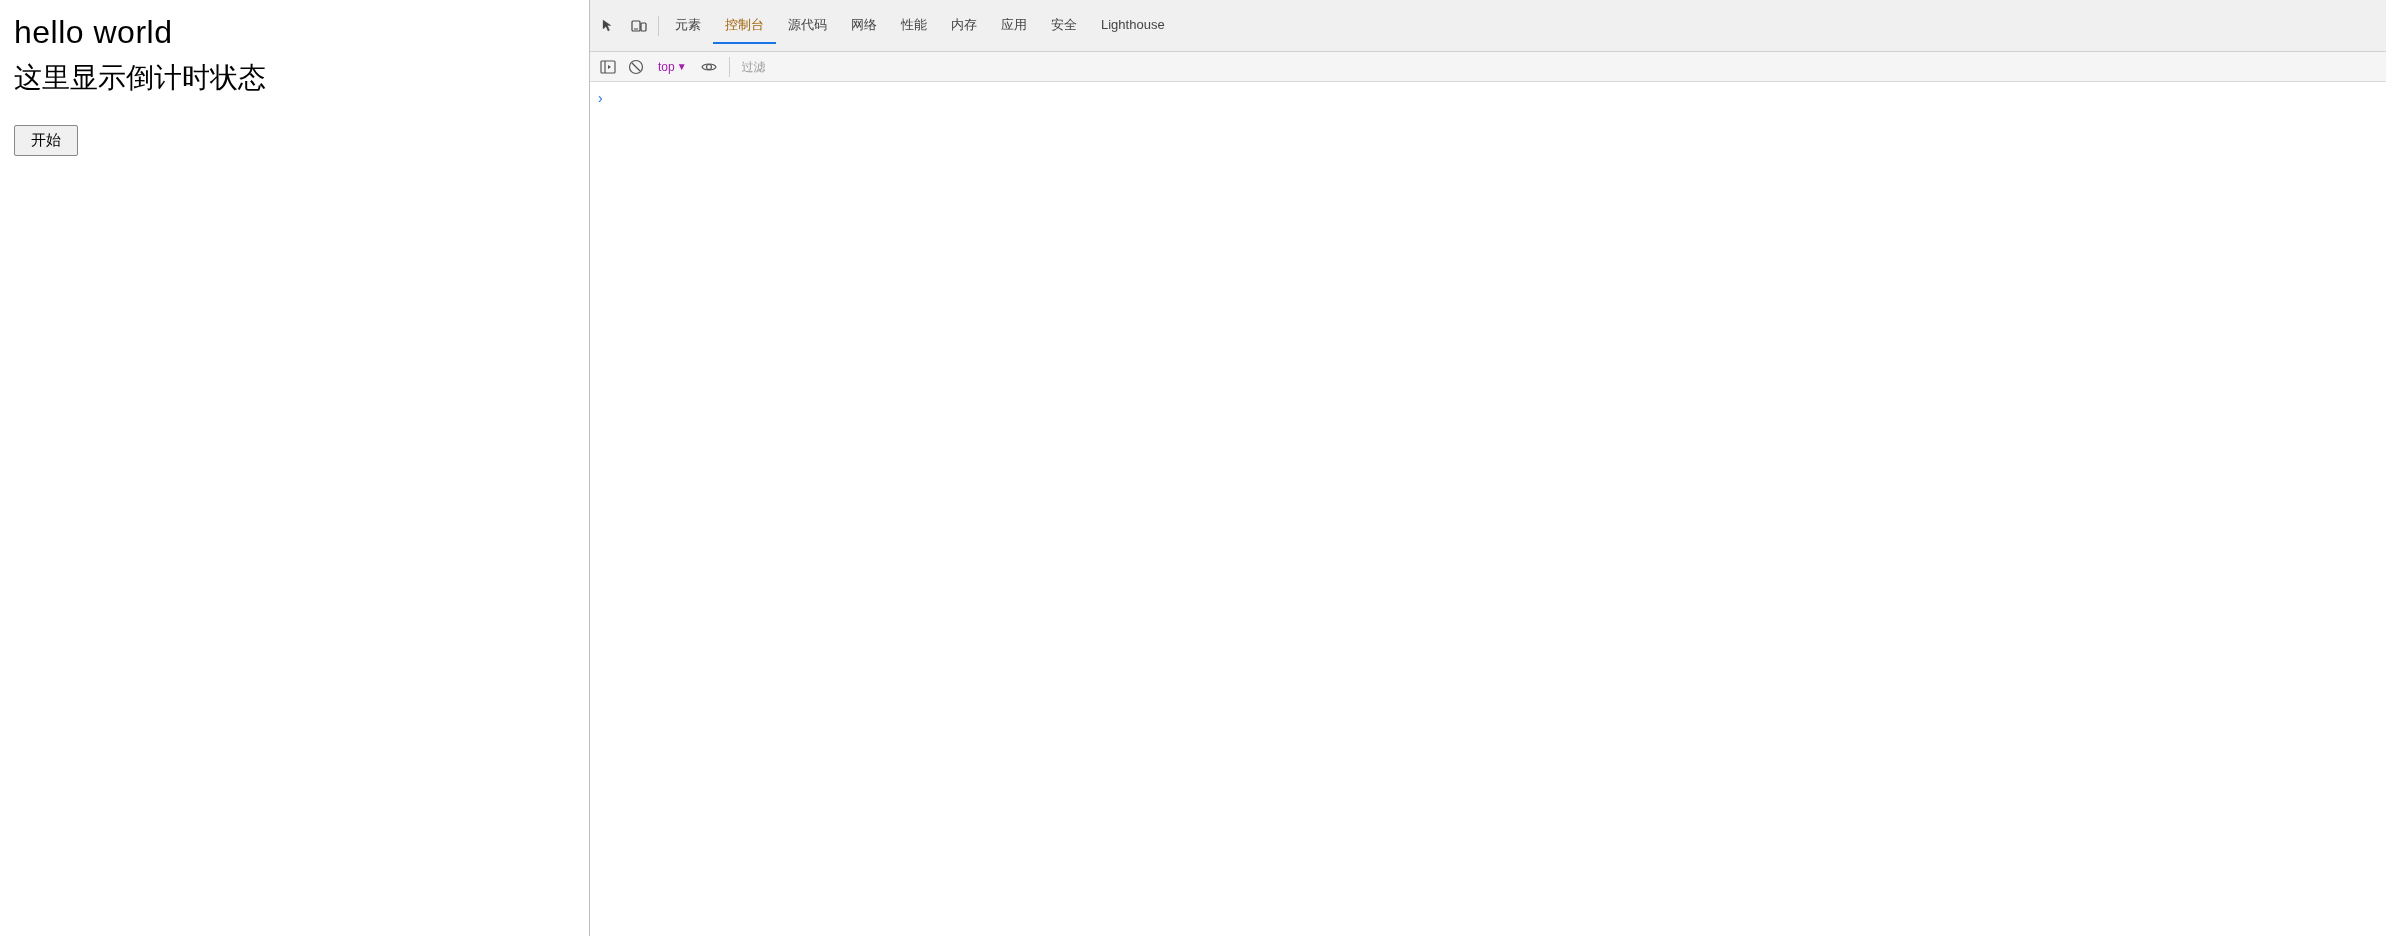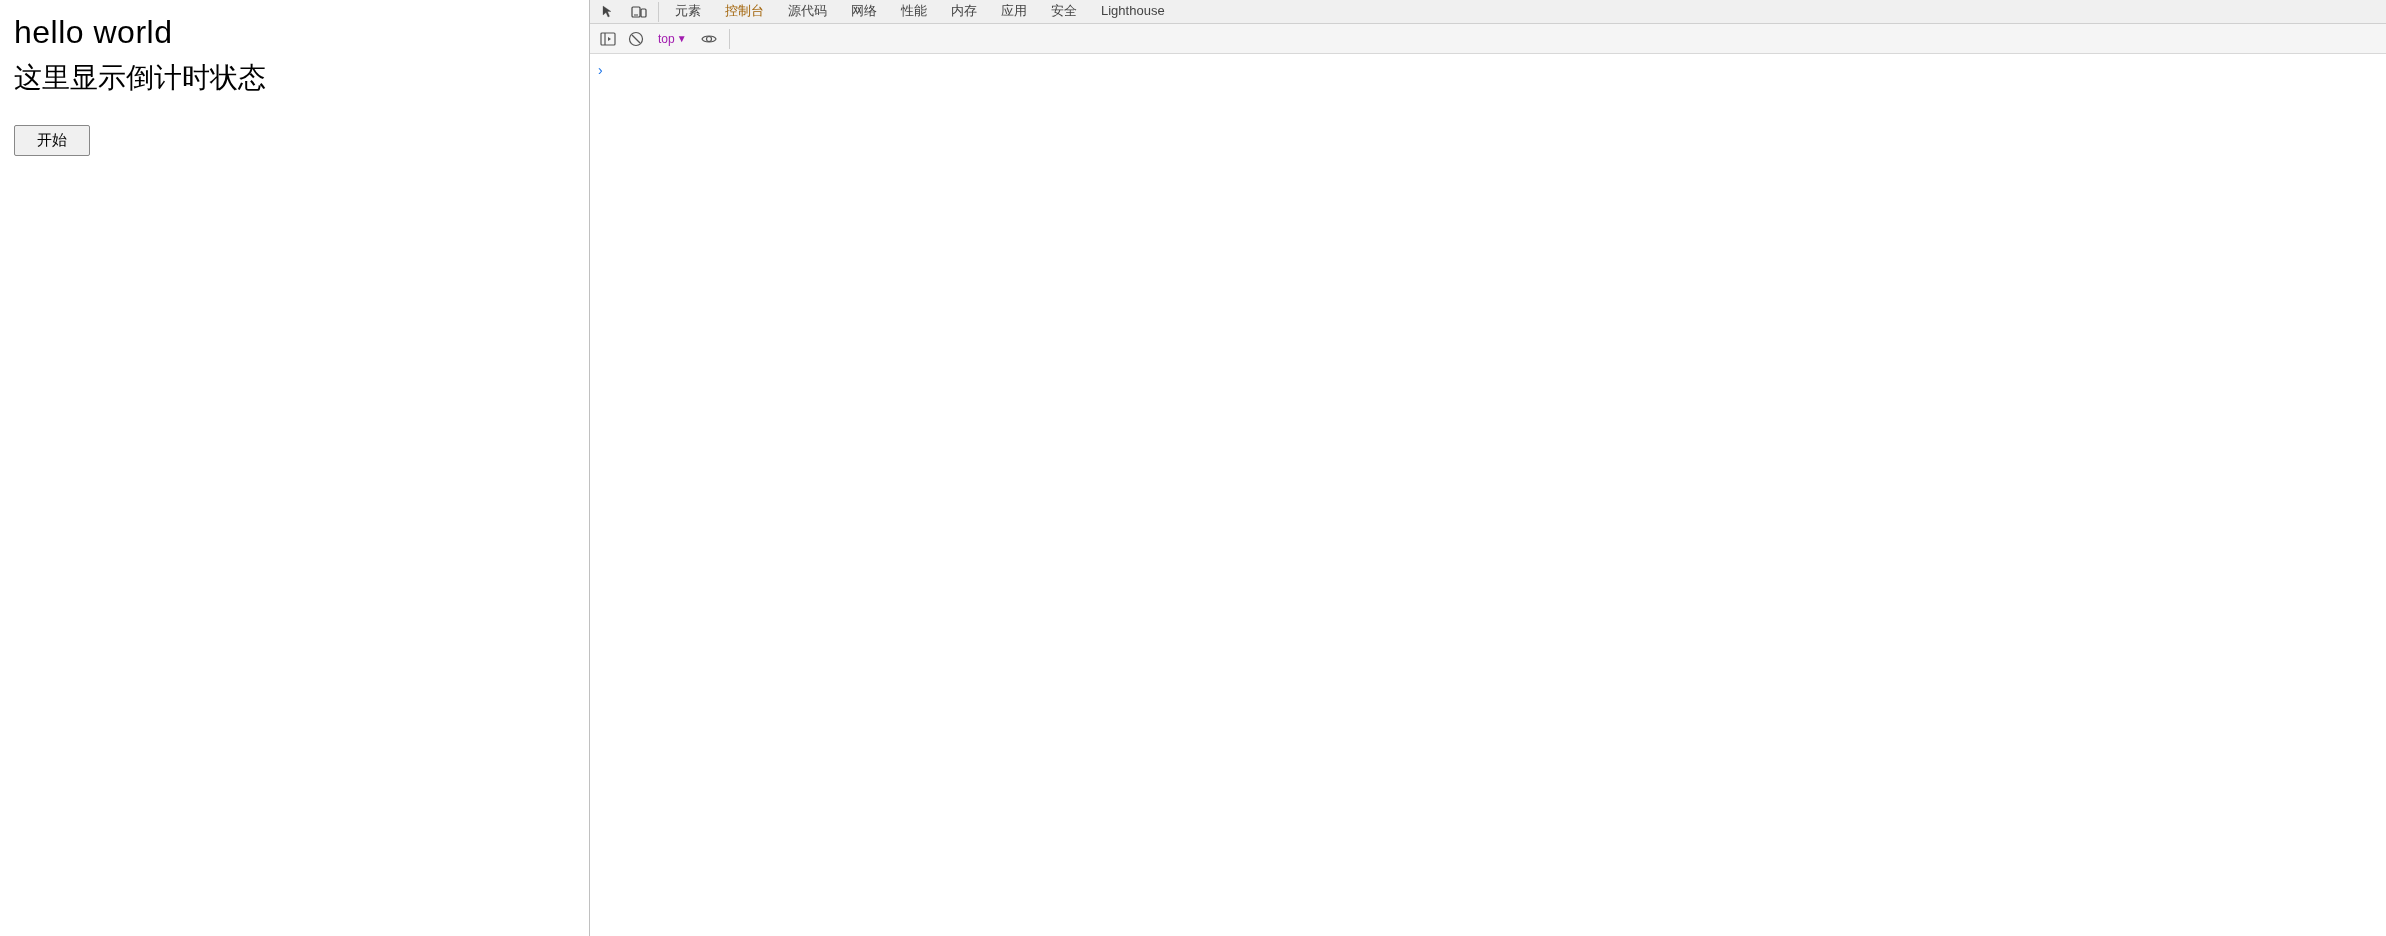--- a/index.html
+++ b/index.html
@@ -39,21 +39,21 @@
     .page-subtitle {
       font-size: 28px;
       color: #000000;
       margin-bottom: 28px;
       line-height: 1.4;
     }
 
     .start-button {
       border: 1px solid #888888;
       background: #f0f0f0;
-      padding: 5px 22px;
+      padding: 5px 16px;
       font-size: 15px;
       cursor: pointer;
       border-radius: 2px;
       color: #000;
     }
 
     
     .devtools-panel {
       flex: 1;
       display: flex;
@@ -61,21 +61,21 @@
       background: #f5f5f5;
       min-width: 0;
     }
 
     
     .devtools-tabs {
       display: flex;
       align-items: center;
       background: #f0f0f0;
       border-bottom: 1px solid #d0d0d0;
-      height: 24px;
+      height: 52px;
       padding: 0 4px;
       gap: 0;
     }
 
     .devtools-icon-btn {
       width: 30px;
       height: 30px;
       display: flex;
       align-items: center;
       justify-content: center;
@@ -246,19 +246,20 @@
 
     <div class="console-btn" title="创建实时表达式">
       <svg class="icon-svg" viewBox="0 0 16 16" fill="none" xmlns="http://www.w3.org/2000/svg">
         <path d="M1 8 C3 4, 13 4, 15 8 C13 12, 3 12, 1 8 Z" stroke="#555" stroke-width="1.2" fill="none"></path>
         <circle cx="8" cy="8" r="2.5" stroke="#555" stroke-width="1.2" fill="none"></circle>
       </svg>
     </div>
 
     <div class="separator"></div>
 
+    <input class="filter-input" type="text" placeholder="过滤" style="">
   </div>
 
   <div class="console-content">
     <div class="console-arrow">›</div>
   </div>
 
 </div>
 
 </body></html>

